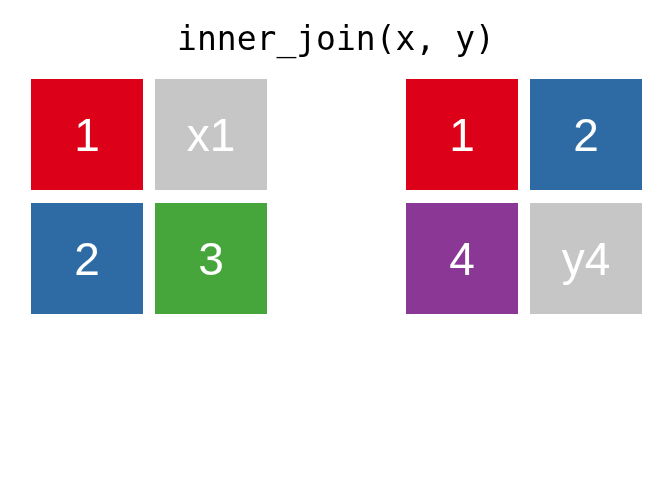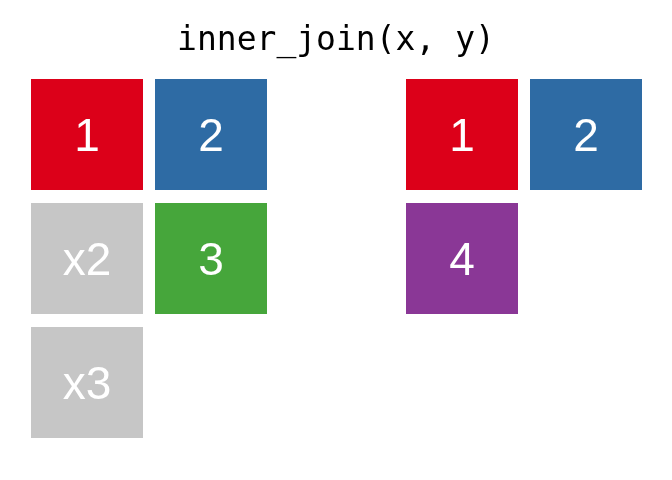--- a/index.html
+++ b/index.html
@@ -52,24 +52,24 @@
   }
 </style>
 </head>
 <body>
 
 <div class="canvas">
   <div class="title">inner_join(x, y)</div>
 
   <div class="join-table left" id="left-table">
       <div class="cell key" style="background: rgb(220, 0, 25);">1</div>
+      <div class="cell value">x1</div>
       <div class="cell key" style="background: rgb(46, 107, 164);">2</div>
-      <div class="cell value">x2</div>
       <div class="cell key" style="background: rgb(70, 166, 59);">3</div>
-      <div class="cell value">x3</div>
     </div>
 
   <div class="join-table right" id="right-table">
       <div class="cell key" style="background: rgb(220, 0, 25);">1</div>
       <div class="cell key" style="background: rgb(46, 107, 164);">2</div>
       <div class="cell key" style="background: rgb(138, 55, 150);">4</div>
+      <div class="cell value">y4</div>
     </div>
 </div>
 
 </body></html>

